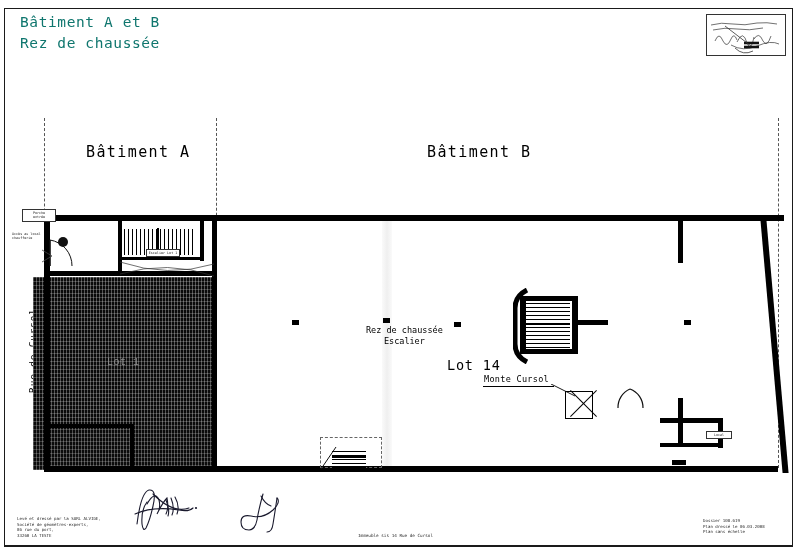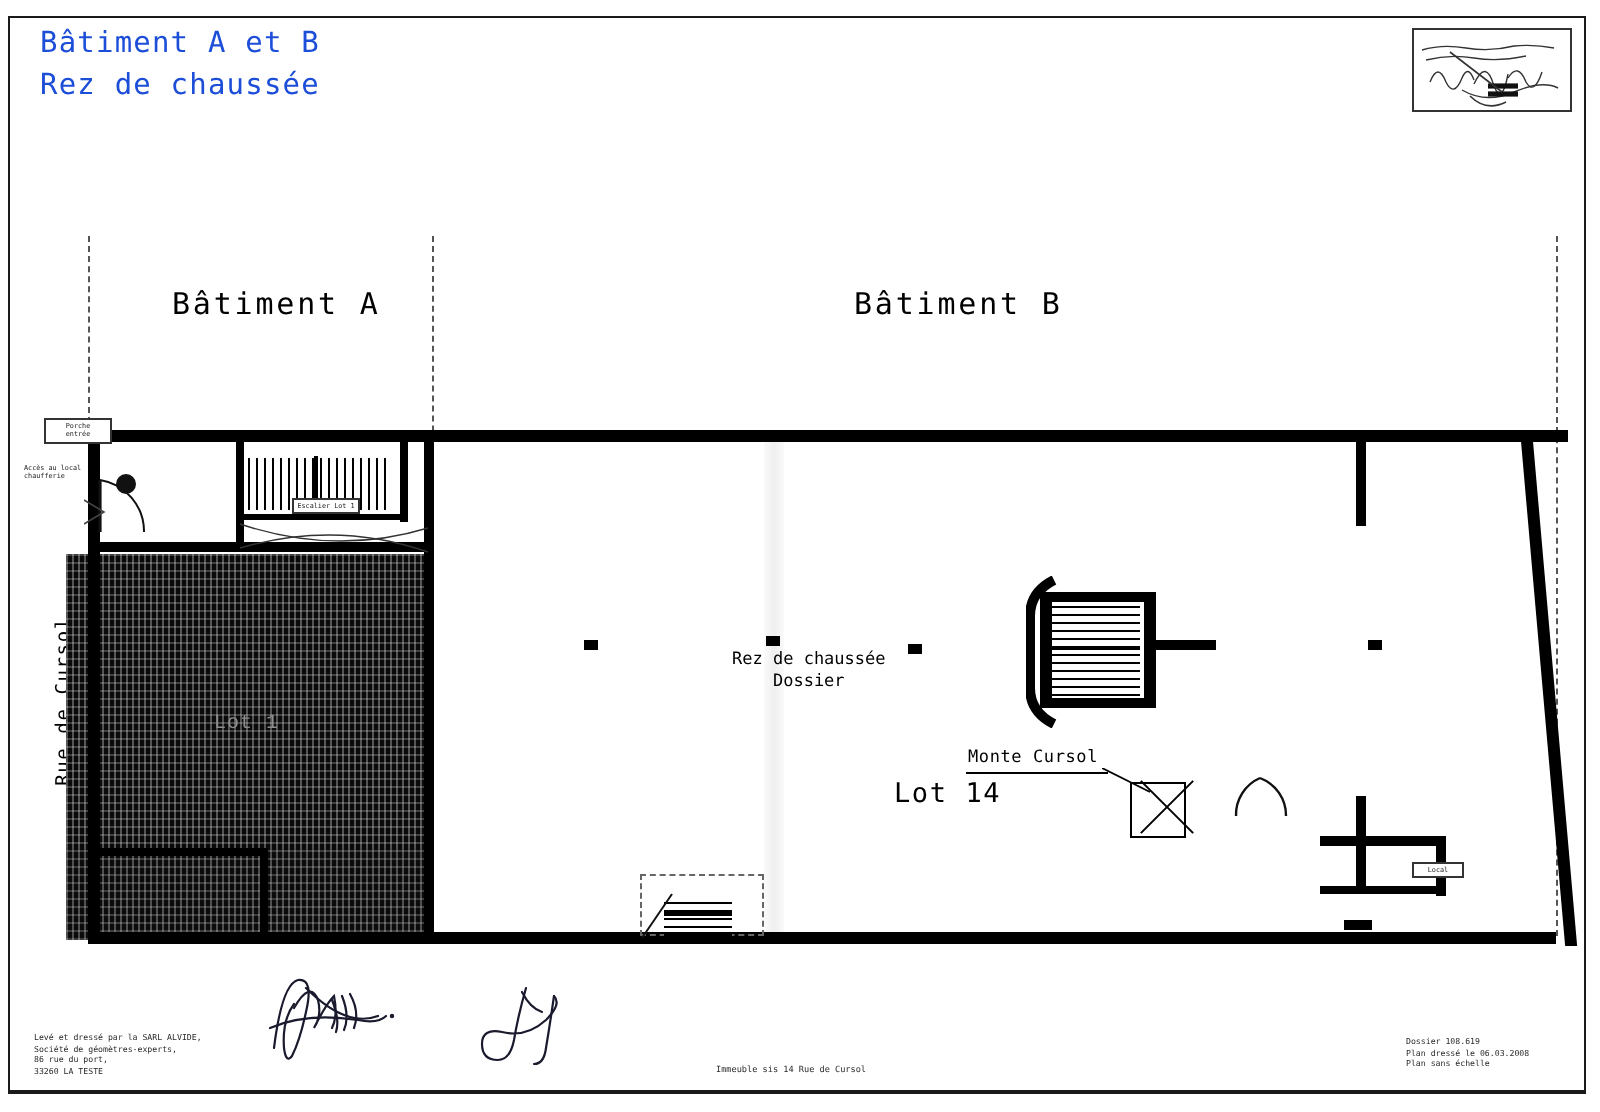--- a/index.html
+++ b/index.html
@@ -20,21 +20,21 @@
     box-sizing:border-box;
   }
   #sheet-inner-line{
     position:absolute;left:4px;top:545px;width:789px;height:0;
     border-top:1px solid #1a1a1a;
   }
   
   #title-block{
     position:absolute;left:20px;top:12px;
     font-family:"DejaVu Sans Mono","Liberation Mono",monospace;
-    font-size:14.5px;line-height:21px;letter-spacing:.6px;color:#1d4ed8;
+    font-size:14.5px;line-height:21px;letter-spacing:.6px;color:#0f766e;
   }
   
   .bld-caption{
     position:absolute;
     font-family:"DejaVu Sans Mono","Liberation Mono",monospace;
     font-size:15px;letter-spacing:1.4px;color:#000;white-space:nowrap;
   }
   #cap-a{left:86px;top:143px;}
   #cap-b{left:427px;top:143px;}
   
@@ -75,21 +75,21 @@
     font-family:Liberation Mono, monospace;
     font-size:10px;color:#8d8d8d;letter-spacing:.5px;
   }
   
   .plan-text{
     position:absolute;
     font-family:"DejaVu Sans Mono","Liberation Mono",monospace;
     color:#000;white-space:nowrap;
   }
   #lbl-rdc{left:366px;top:325px;font-size:8.5px;line-height:11px;text-align:center;}
-  #lbl-lot14{left:447px;top:357px;font-size:13.5px;letter-spacing:.8px;margin-top:32px;}
+  #lbl-lot14{left:447px;top:357px;font-size:13.5px;letter-spacing:.8px;}
   #lbl-monte{left:484px;top:374px;font-size:8.5px;letter-spacing:.3px;}
   #monte-underline{
     position:absolute;left:483px;top:386px;width:71px;height:0;
     border-top:1px solid #000;
   }
   
   .col-mark{position:absolute;background:#000;width:7px;height:5px;}
   
   .treads{
     position:absolute;
@@ -267,21 +267,21 @@
 
   <div id="dashed-stair"></div>
   <div class="treads-v" style="left:332px; top:448px; width:34px; height:20px;"></div>
   <svg class="sig" style="left:320px;top:446px;" width="18" height="24" viewBox="0 0 18 24">
     <path d="M1 23 L16 1" stroke="#111" stroke-width="1" fill="none"></path>
   </svg>
   <div class="wall" style="left:332px; top:456px; width:34px; height:1.6px;"></div>
 
   <div class="plan-text" id="lbl-rdc">
     <div>Rez de chaussée</div>
-    <div>Dossier</div>
+    <div>Escalier</div>
   </div>
   <div class="plan-text" id="lbl-lot14">Lot 14</div>
 
   <div class="anno-box" style="left:22px; top:209px; width:34px;">Porche<br>entrée</div>
   <div class="anno-plain" style="left:12px; top:232px;">Accès au local<br>chaufferie</div>
   <div class="anno-box" style="left:146px; top:249px; width:34px;">Escalier Lot 1</div>
   <div class="anno-box" style="left:706px; top:431px; width:26px;">Local</div>
 
   <svg class="sig" style="left:133px;top:484px;" width="80" height="48" viewBox="0 0 80 48">
     <g fill="none" stroke="#1a1a2e" stroke-width="1.1" stroke-linecap="round">

